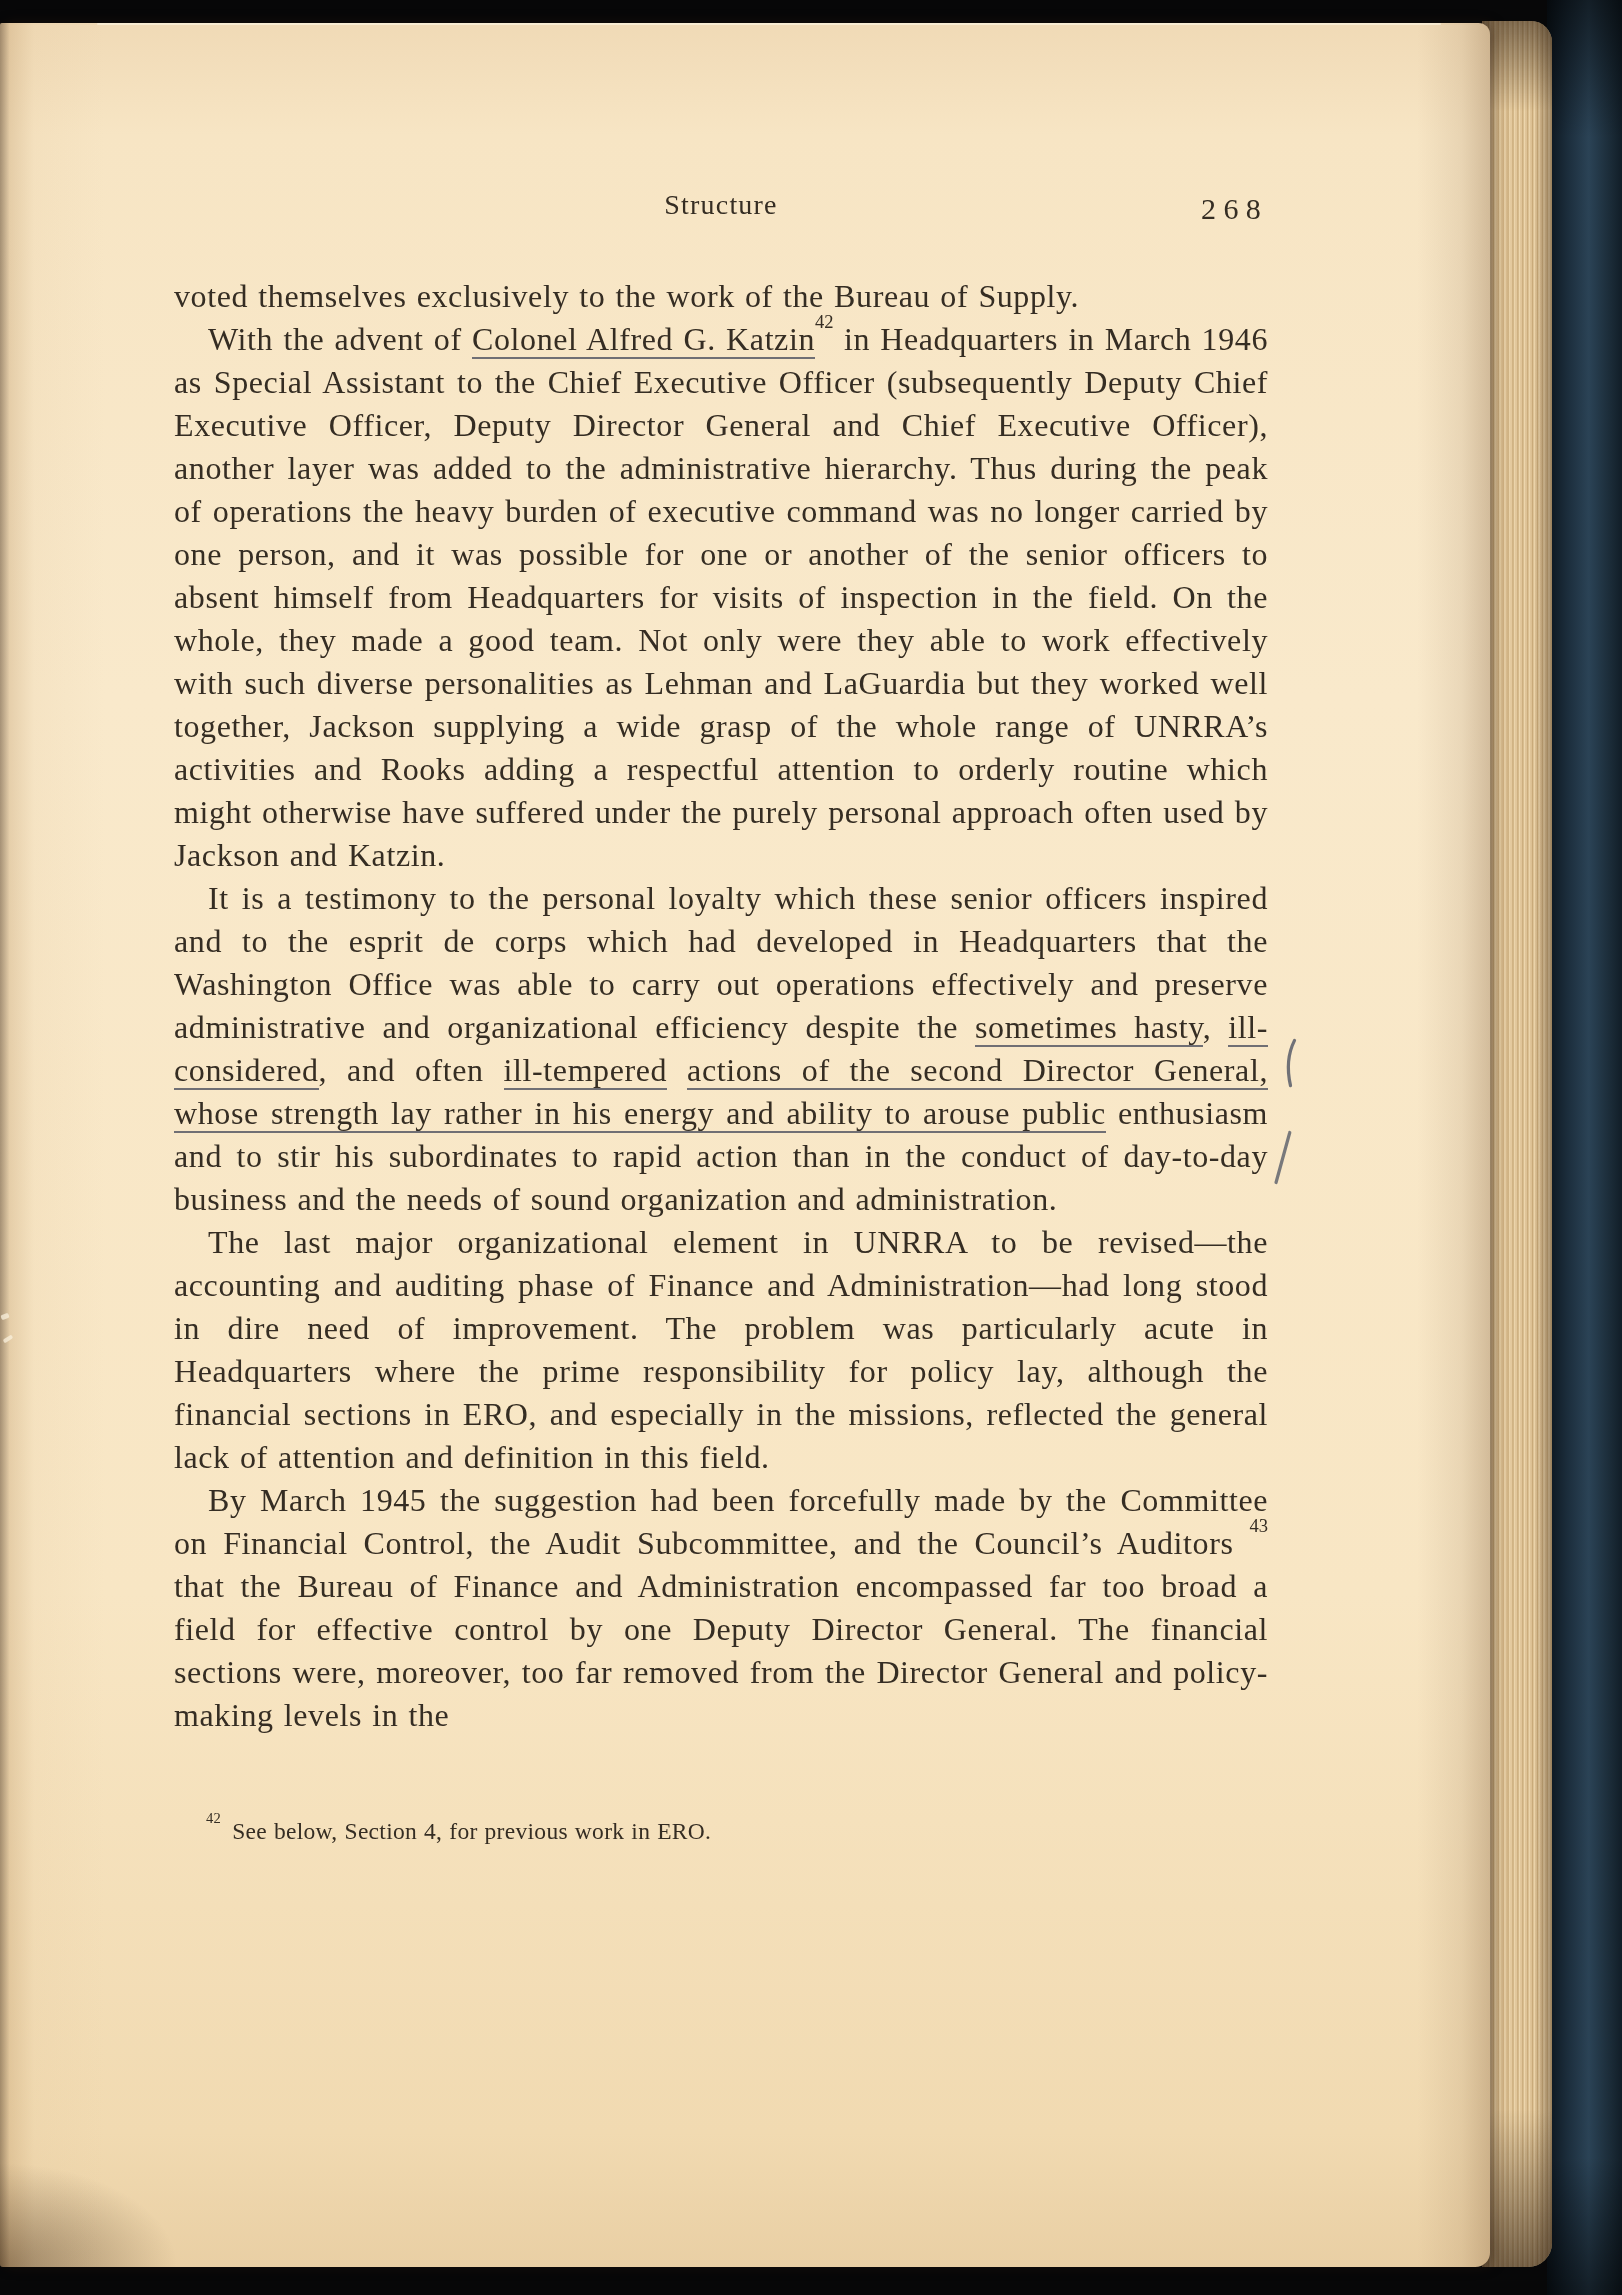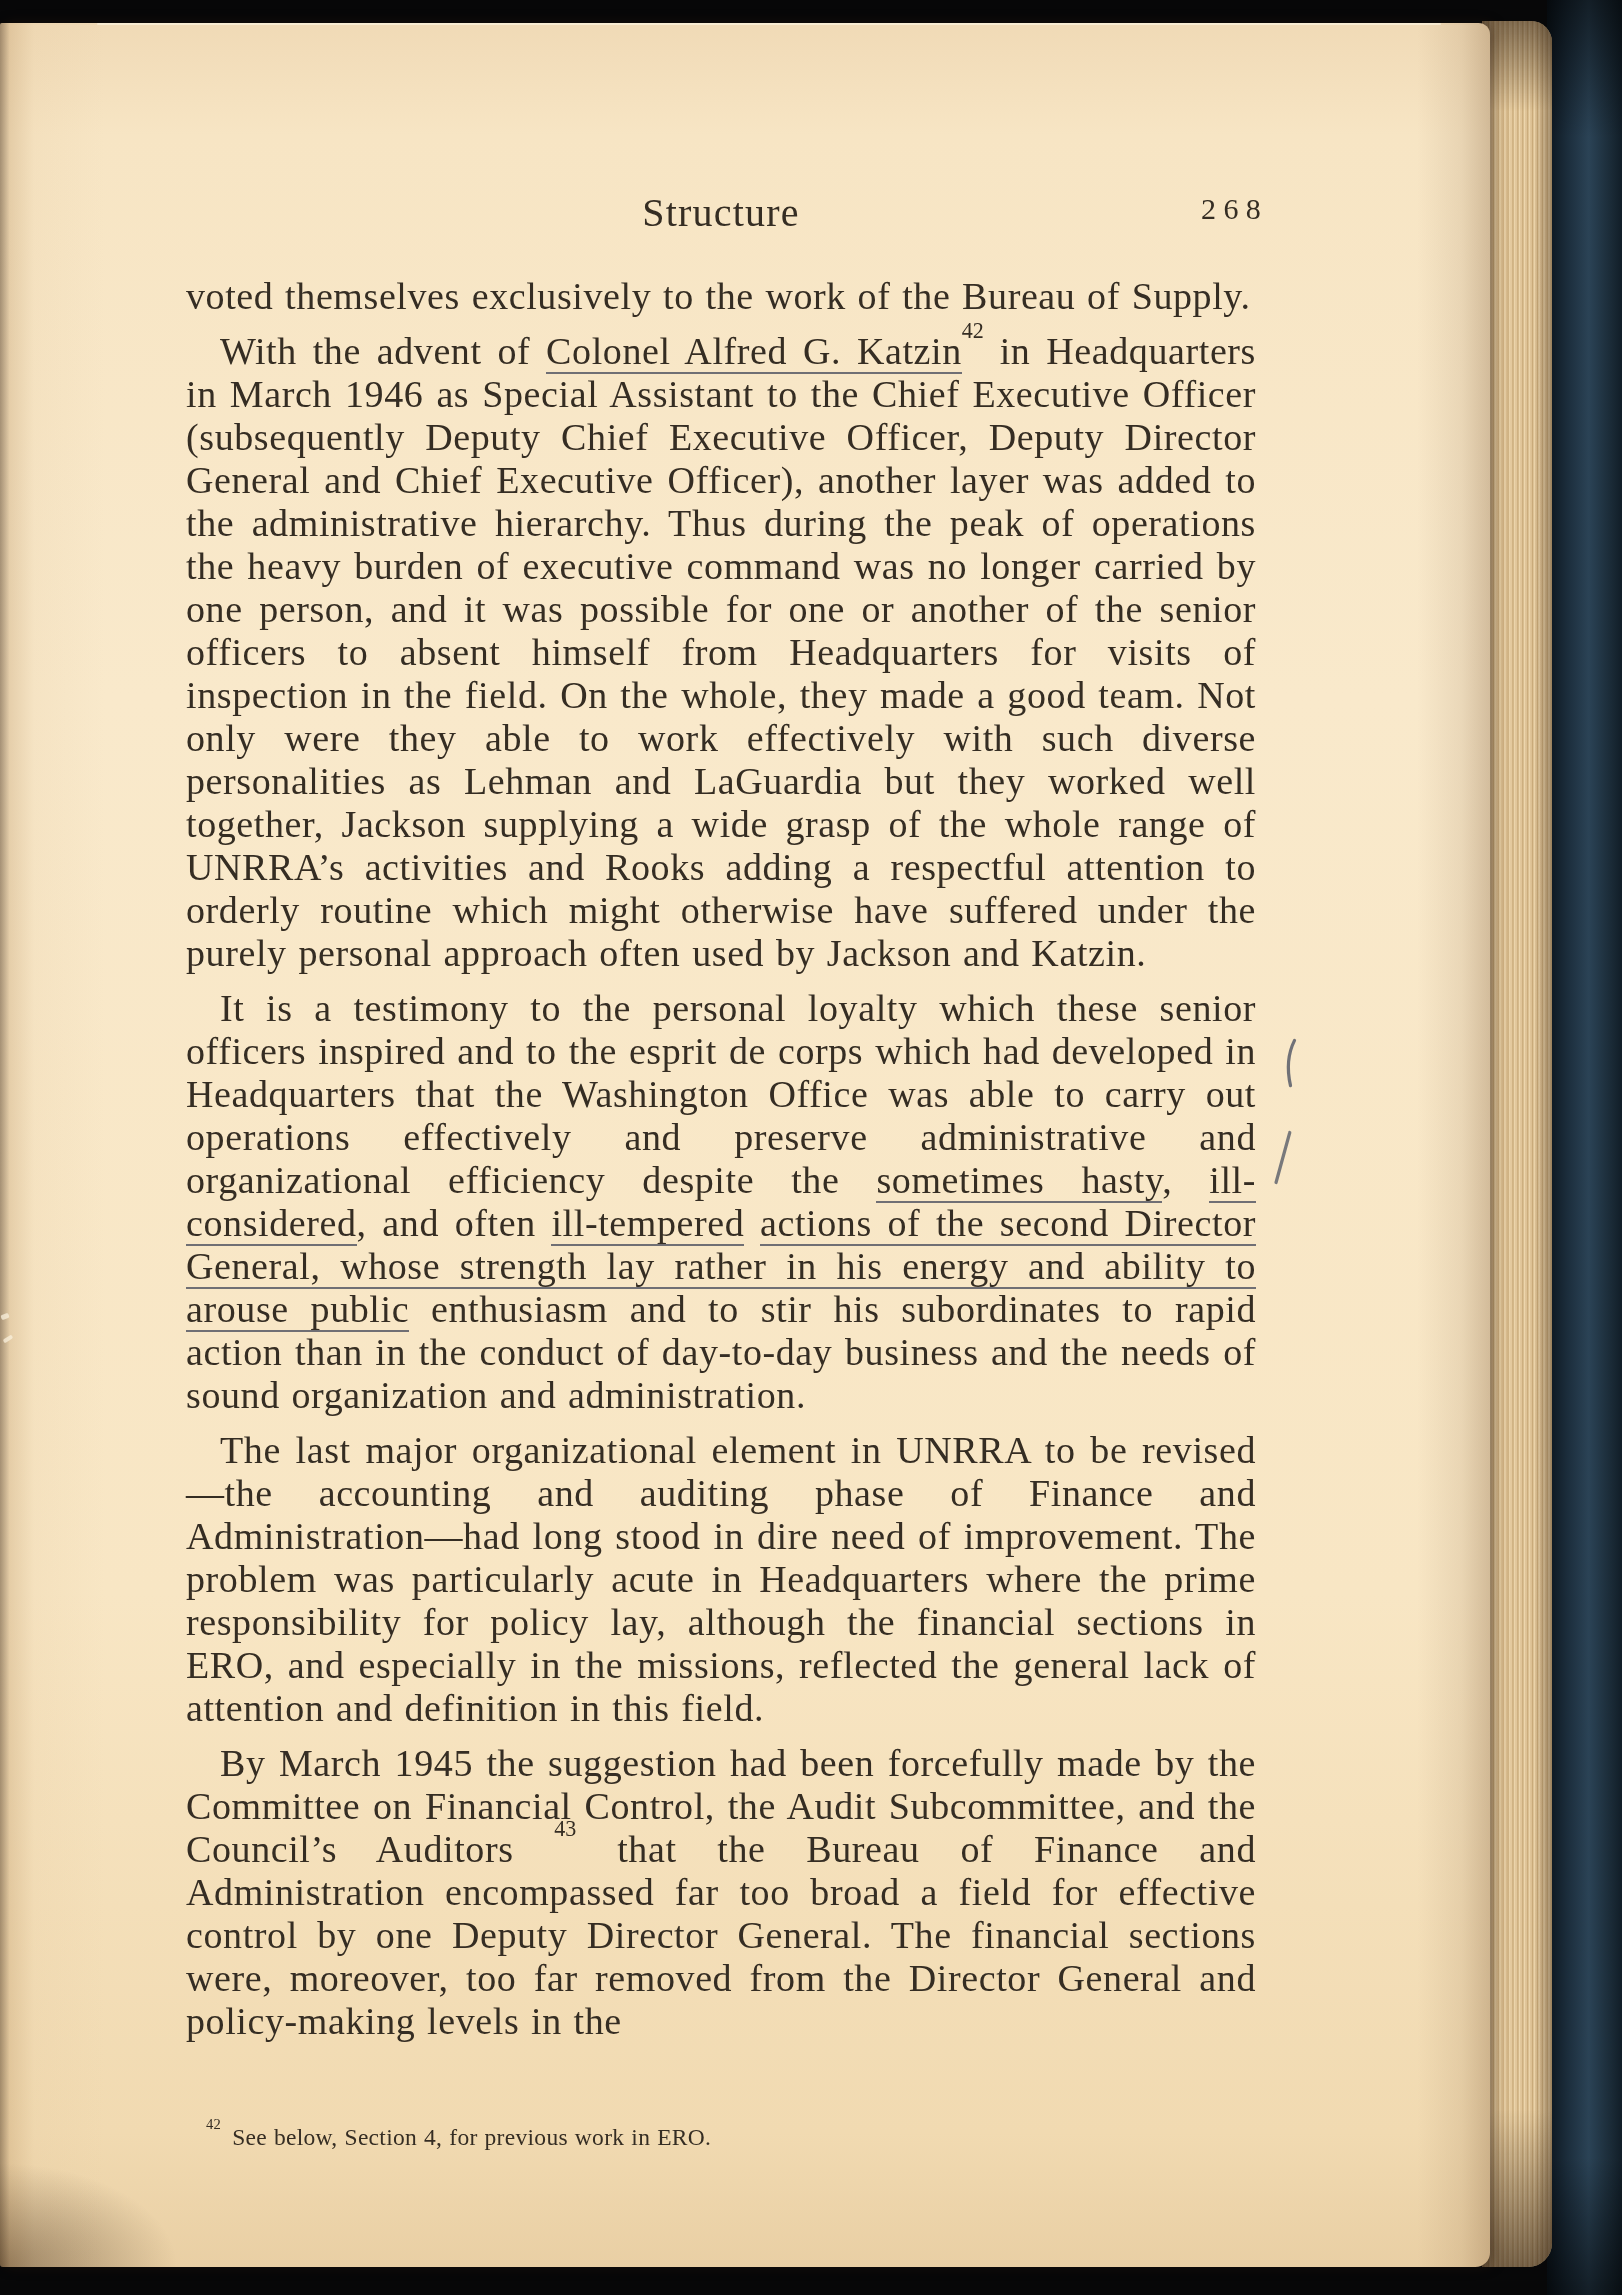--- a/index.html
+++ b/index.html
@@ -50,25 +50,25 @@
   }
   .paper::after{
     content:"";position:absolute;left:0;bottom:0;width:179px;height:105px;
     background:radial-gradient(ellipse at 0% 100%,rgba(60,38,18,.45),rgba(0,0,0,0) 70%);
     border-radius:0 0 0 3.2px;
   }
 
   
   .content{position:absolute;left:174px;top:166px;width:1094px;color:#352d23;}
   .page-header{position:relative;height:45px;margin-bottom:41px;}
-  .title{position:absolute;left:50%;transform:translateX(-50%);top:0;font-size:40px;letter-spacing:1.2px;}
+  .title{position:absolute;left:50%;transform:translateX(-50%);top:0;font-size:28px;letter-spacing:1.2px;}
   .pageno{position:absolute;right:0;top:3.2px;font-size:30px;letter-spacing:7.3px;}
 
   .body-para{
-    margin:12px;font-size:38px;line-height:43px;text-align:justify;
+    margin:0;font-size:32px;line-height:43px;text-align:justify;
     text-indent:34px;word-spacing:1.6px;letter-spacing:0.6px;hyphens:none;
   }
   .no-indent{text-indent:0;}
   .ital{}
   .u-pencil{border-bottom:2.4px solid rgba(73,77,92,.78);padding-bottom:0;}
   sup.fnref{font-size:58%;line-height:0;position:relative;top:-.55em;letter-spacing:0;}
 
   .footnotes{margin-top:78px;}
   .footnote{
     margin:0;font-size:23.5px;line-height:33px;text-align:justify;

